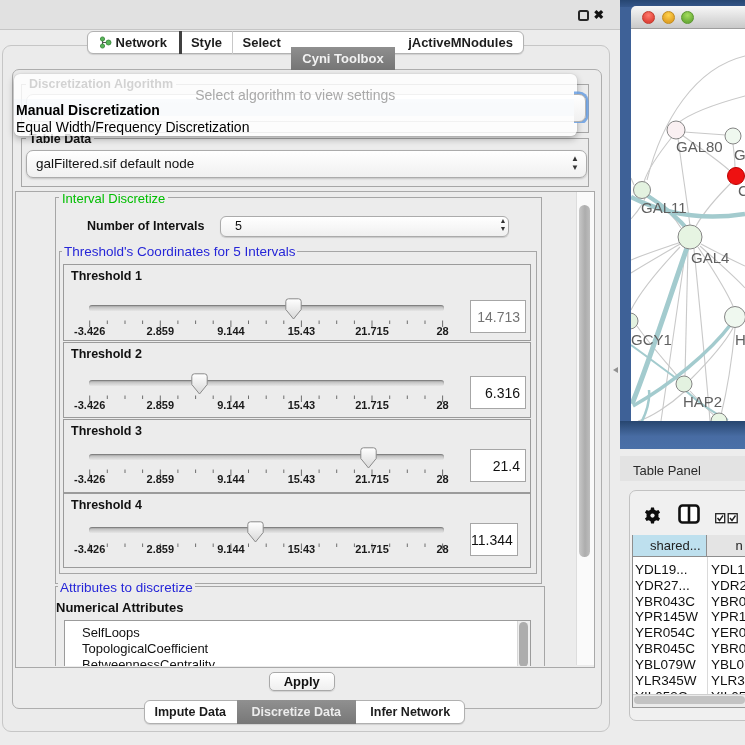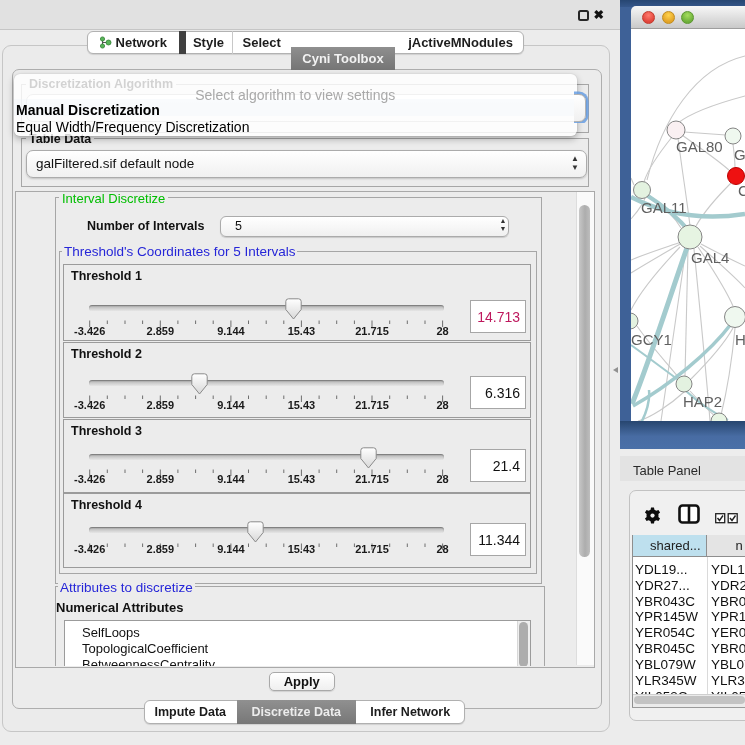--- a/index.html
+++ b/index.html
@@ -14,21 +14,21 @@
 <div class="abs" style="left:2px;top:45px;width:606px;height:685px;border:1px solid #C6C6C6;border-radius:9px;background:#EBEBEB;"></div>
 <div class="abs" style="left:12px;top:69px;width:588px;height:638px;border:1px solid #AEAEAE;border-radius:7px;background:#ECECEC;"></div>
 <div class="abs" style="left:87px;top:31px;width:437px;height:23px;box-sizing:border-box;background:#FFFFFF;border:1px solid #B2B2B2;border-radius:6px;box-shadow:0 1px 1px rgba(0,0,0,0.12);"></div>
 <div class="abs" style="left:87px;top:31px;width:91.5px;height:23px;box-sizing:border-box;color:#1C1C1C;border-radius:6px 0 0 6px;display:flex;align-items:center;justify-content:center;font-size:13px;font-weight:bold;"><svg width="13" height="13" viewBox="0 0 13 13" style="margin-right:4px;">
         <line x1="3.5" y1="3" x2="3.5" y2="10" stroke="#555" stroke-width="1"></line>
         <line x1="3.5" y1="6.5" x2="9" y2="6.5" stroke="#555" stroke-width="1"></line>
         <circle cx="3.5" cy="3" r="2.1" fill="#58B558" stroke="#2E7D32" stroke-width="0.8"></circle>
         <circle cx="3.5" cy="10" r="2.1" fill="#58B558" stroke="#2E7D32" stroke-width="0.8"></circle>
         <circle cx="9.5" cy="6.5" r="2.5" fill="#58B558" stroke="#2E7D32" stroke-width="0.8"></circle>
       </svg>Network</div>
-<div class="abs" style="left:178.5px;top:31px;width:53px;height:23px;box-sizing:border-box;color:#1C1C1C;border-left:7px solid #404040;display:flex;align-items:center;justify-content:center;font-size:13px;font-weight:bold;">Style</div>
+<div class="abs" style="left:178.5px;top:31px;width:53px;height:23px;box-sizing:border-box;color:#1C1C1C;border-left:3px solid #404040;display:flex;align-items:center;justify-content:center;font-size:13px;font-weight:bold;">Style</div>
 <div class="abs" style="left:231.5px;top:31px;width:59.5px;height:23px;box-sizing:border-box;color:#1C1C1C;border-left:1px solid #C8C8C8;display:flex;align-items:center;justify-content:center;font-size:13px;font-weight:bold;">Select</div>
 <div class="abs" style="left:291px;top:47px;width:104px;height:23px;box-sizing:border-box;background:linear-gradient(#8F8F8F,#757575);color:#F2F2F2;display:flex;align-items:center;justify-content:center;font-size:13px;font-weight:bold;">Cyni Toolbox</div>
 <div class="abs" style="left:397px;top:31px;width:127px;height:23px;box-sizing:border-box;color:#1C1C1C;border-radius:0 6px 6px 0;display:flex;align-items:center;justify-content:center;font-size:13px;font-weight:bold;">jActiveMNodules</div>
 <div class="abs" style="left:21px;top:84px;width:566px;height:47px;border:1px solid #A6A6A6;"></div>
 <div class="abs" style="left:26px;top:77px;font-size:12.5px;font-weight:bold;color:#111;background:#ECECEC;padding:0 3px;">Discretization Algorithm</div>
 <div class="abs" style="left:26px;top:94px;width:559px;height:26px;border-radius:7px;background:linear-gradient(#FFFFFF,#F0F0F0);border:1px solid #B3B3B3;"></div>
 <div class="abs" style="left:571px;top:99px;width:12px;height:18px;font-size:8px;color:#555;line-height:8px;text-align:center;">▲<br>▼</div>
 <div class="abs" style="left:21px;top:138px;width:566px;height:47px;border:1px solid #A6A6A6;"></div>
 <div class="abs" style="left:26px;top:132px;font-size:12.5px;font-weight:bold;color:#111;background:#ECECEC;padding:0 3px;">Table Data</div>
 <div class="abs" style="left:26px;top:150px;width:559px;height:26px;border-radius:7px;background:linear-gradient(#FFFFFF,#F0F0F0);border:1px solid #ABABAB;box-shadow:0 1px 2px rgba(0,0,0,0.18);"></div>
@@ -80,21 +80,21 @@
 <div class="abs" style="left:396.6px;top:132.5px;width:60px;text-align:center;font-size:11px;font-weight:bold;color:#1A1A1A;">28</div>
 <div class="abs" style="left:268.8px;top:106.0px;width:17px;height:22px;"><svg width="17" height="22" viewBox="0 0 17 22">
           <path d="M3.5,0.8 L13.5,0.8 Q16.2,0.8 16.2,3.5 L16.2,11.5 L8.5,21 L0.8,11.5 L0.8,3.5 Q0.8,0.8 3.5,0.8 Z" fill="url(#tg0)" stroke="#8A8A8A" stroke-width="1"></path>
           <defs>
             <linearGradient id="tg0" x1="0" y1="0" x2="0" y2="1">
               <stop offset="0" stop-color="#FFFFFF"></stop>
               <stop offset="1" stop-color="#D8D8D8"></stop>
             </linearGradient>
           </defs>
         </svg></div>
-<div class="abs" style="left:454px;top:108.0px;width:56px;height:33px;box-sizing:border-box;border:1.3px solid #A6A6A6;background:#FFF;font-size:14px;color:#be185d;text-align:right;line-height:33px;padding-right:5px;">14.713</div>
+<div class="abs" style="left:454px;top:108.0px;width:56px;height:33px;box-sizing:border-box;border:1.3px solid #A6A6A6;background:#FFF;font-size:14px;color:#737373;text-align:right;line-height:33px;padding-right:5px;">14.713</div>
 <div class="abs" style="left:46.5px;top:149.5px;width:466.5px;height:74.0px;border:1px solid #9B9B9B;"></div>
 <div class="abs" style="left:55px;top:155.0px;font-size:12.5px;font-weight:bold;color:#111;">Threshold 2</div>
 <div class="abs" style="left:72.7px;top:187.5px;width:354.9px;height:6px;border-radius:3px;background:linear-gradient(#9F9F9F,#C9C9C9 45%,#E6E6E6);box-shadow:inset 0 1px 1px rgba(0,0,0,0.25);"></div>
 <div class="abs" style="left:0px;top:197.0px;width:560px;height:8px;"><svg width="560" height="8" viewBox="0 0 560 8">
           <line x1="73.7" y1="0.5" x2="73.7" y2="7" stroke="#6E6E6E" stroke-width="1"></line>
           <line x1="91.3" y1="0.5" x2="91.3" y2="4" stroke="#6E6E6E" stroke-width="1"></line>
           <line x1="109.0" y1="0.5" x2="109.0" y2="4" stroke="#6E6E6E" stroke-width="1"></line>
           <line x1="126.6" y1="0.5" x2="126.6" y2="4" stroke="#6E6E6E" stroke-width="1"></line>
           <line x1="144.3" y1="0.5" x2="144.3" y2="7" stroke="#6E6E6E" stroke-width="1"></line>
           <line x1="161.9" y1="0.5" x2="161.9" y2="4" stroke="#6E6E6E" stroke-width="1"></line>
@@ -206,21 +206,21 @@
 <div class="abs" style="left:396.6px;top:351.0px;width:60px;text-align:center;font-size:11px;font-weight:bold;color:#1A1A1A;">28</div>
 <div class="abs" style="left:231.1px;top:328.5px;width:17px;height:22px;"><svg width="17" height="22" viewBox="0 0 17 22">
           <path d="M3.5,0.8 L13.5,0.8 Q16.2,0.8 16.2,3.5 L16.2,11.5 L8.5,21 L0.8,11.5 L0.8,3.5 Q0.8,0.8 3.5,0.8 Z" fill="url(#tg3)" stroke="#8A8A8A" stroke-width="1"></path>
           <defs>
             <linearGradient id="tg3" x1="0" y1="0" x2="0" y2="1">
               <stop offset="0" stop-color="#FFFFFF"></stop>
               <stop offset="1" stop-color="#D8D8D8"></stop>
             </linearGradient>
           </defs>
         </svg></div>
-<div class="abs" style="left:454px;top:331.0px;width:56px;height:33px;box-sizing:border-box;border:1.3px solid #A6A6A6;background:#FFF;font-size:14px;color:#111;text-align:right;line-height:33px;padding-right:5px;">11.344</div>
+<div class="abs" style="left:454px;top:331.0px;width:48px;height:33px;box-sizing:border-box;border:1.3px solid #A6A6A6;background:#FFF;font-size:14px;color:#111;text-align:right;line-height:33px;padding-right:5px;">11.344</div>
 <div class="abs" style="left:38.5px;top:394px;width:488.5px;height:95px;border:1px solid #A6A6A6;"></div>
 <div class="abs" style="left:42px;top:388px;font-size:13.5px;color:#2626D8;background:#ECECEC;padding:0 2px;">Attributes to discretize</div>
 <div class="abs" style="left:40px;top:408px;font-size:13px;font-weight:bold;color:#111;">Numerical Attributes</div>
 <div class="abs" style="left:47.5px;top:427.5px;width:465px;height:60px;border:1px solid #9B9B9B;background:#FFFFFF;"></div>
 <div class="abs" style="left:66px;top:432.5px;font-size:13px;color:#111;">SelfLoops</div>
 <div class="abs" style="left:66px;top:448.7px;font-size:13px;color:#111;">TopologicalCoefficient</div>
 <div class="abs" style="left:66px;top:464.9px;font-size:13px;color:#111;">BetweennessCentrality</div>
 <div class="abs" style="left:500.5px;top:428.5px;width:12px;height:58px;background:#EFEFEF;border-left:1px solid #D8D8D8;"></div>
 <div class="abs" style="left:502.5px;top:429.5px;width:9px;height:45px;border-radius:4.5px;background:#ADADAD;"></div>
 </div>

